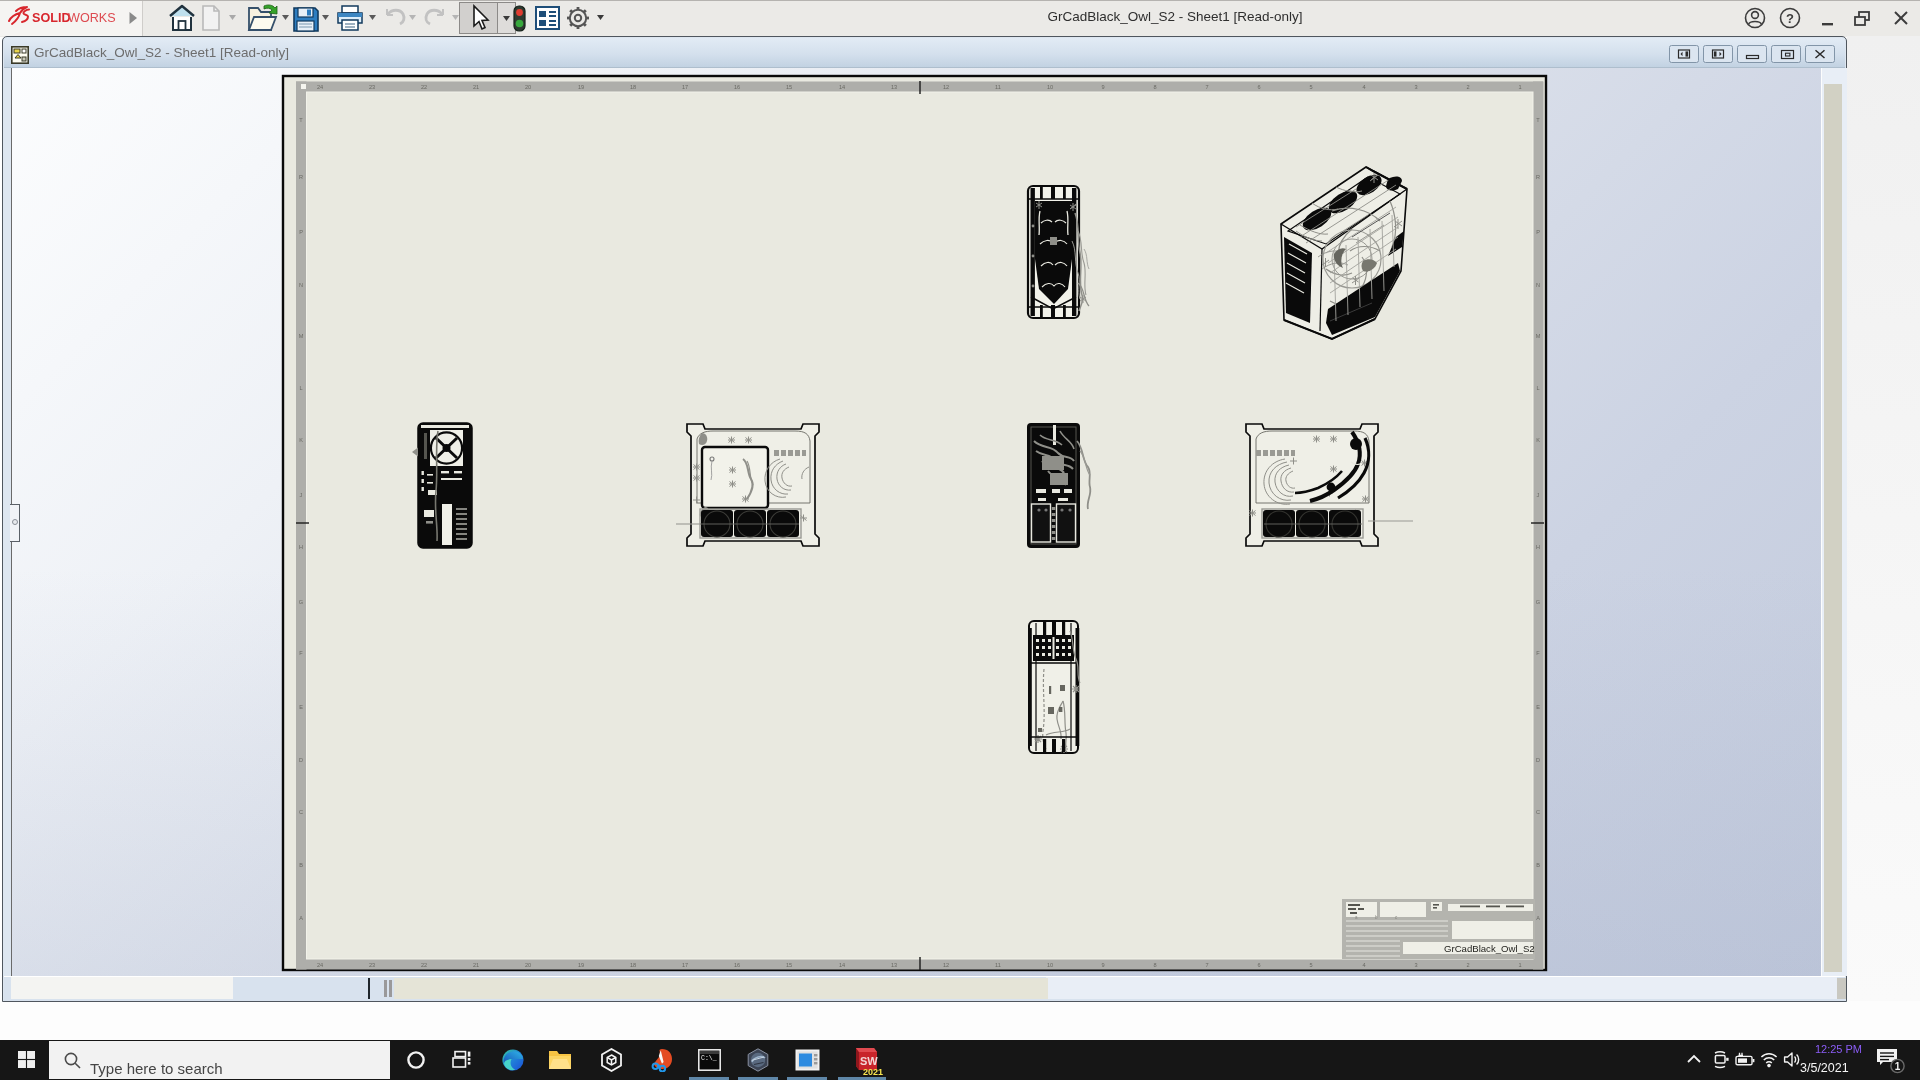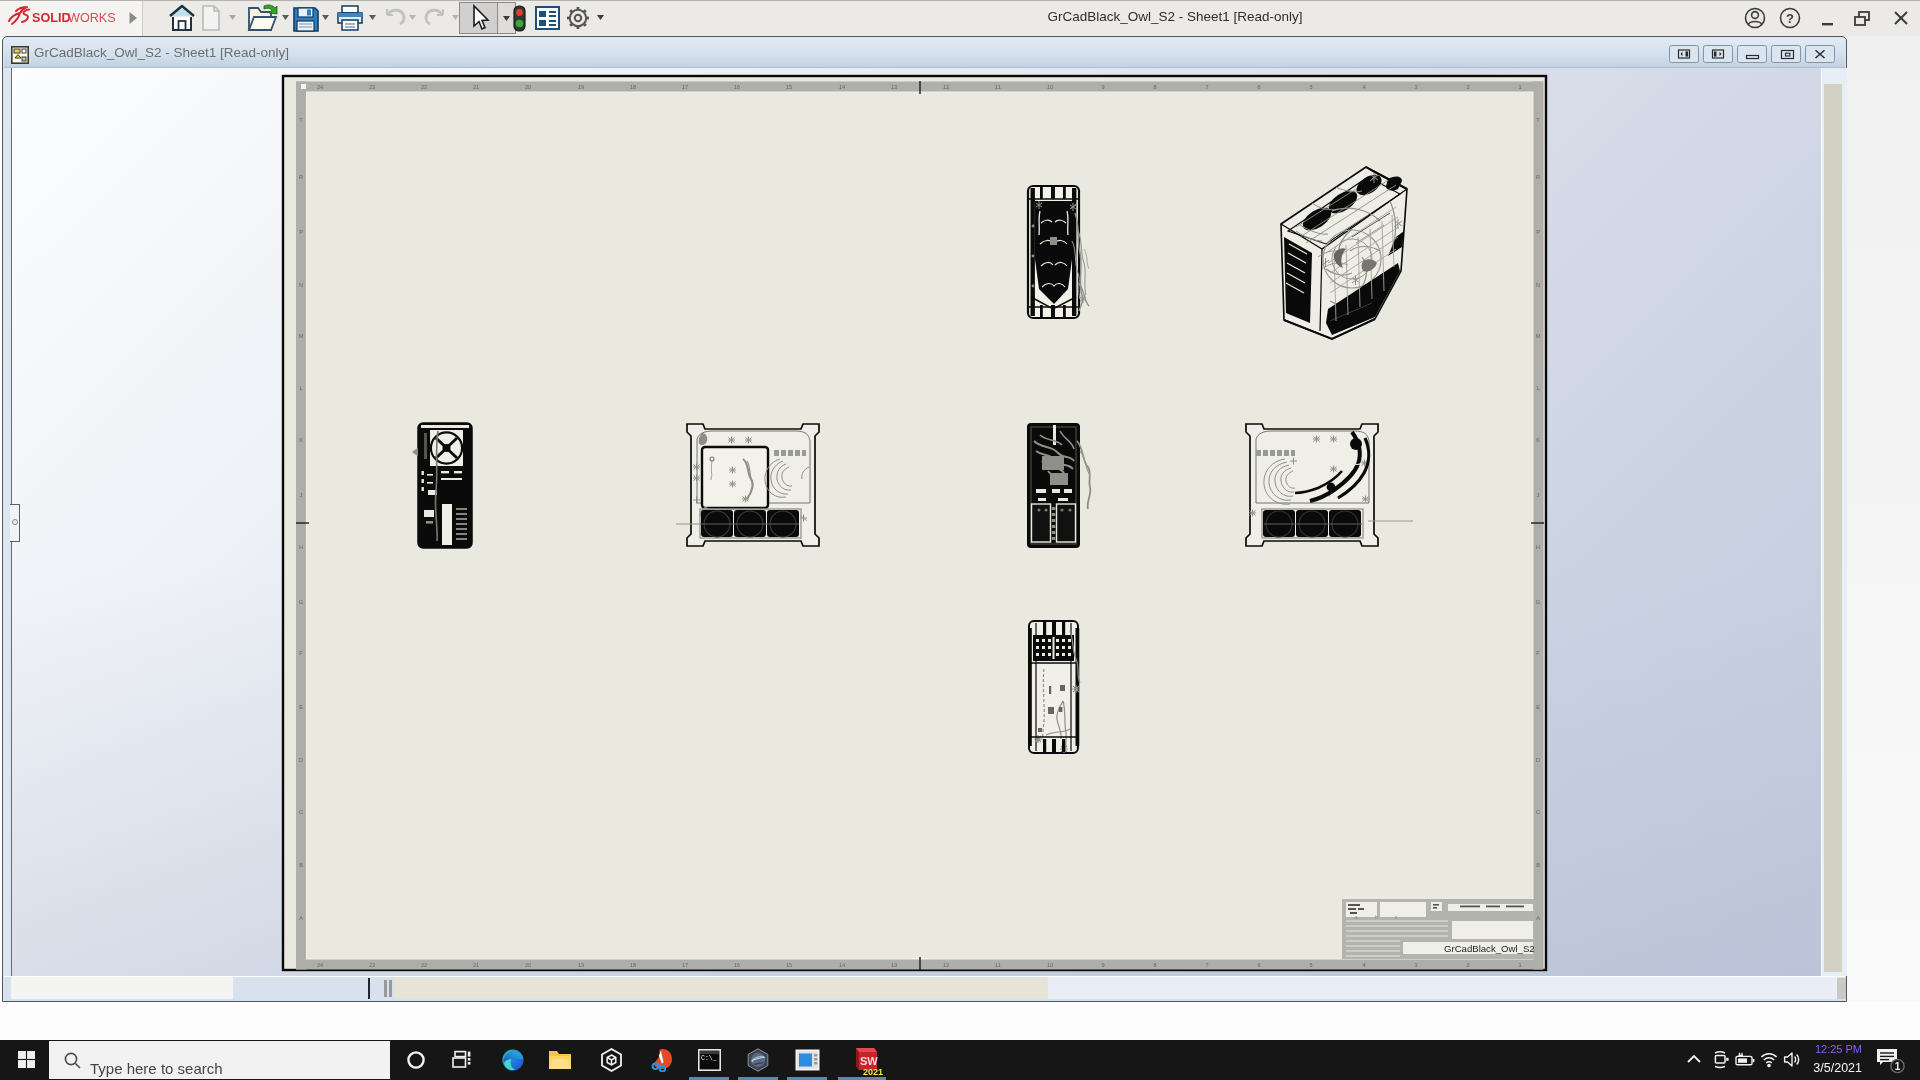--- a/index.html
+++ b/index.html
@@ -801,21 +801,21 @@
   <circle cx="9" cy="14.6" r="1.8" fill="#f2f2f2"></circle>
 </svg>
 
 <svg class="abs" style="left:1783px;top:1051px;" width="19" height="17" viewBox="0 0 19 17">
   <path d="M1.6 6 L4.6 6 L9 2 L9 15 L4.6 11 L1.6 11 Z" fill="none" stroke="#f2f2f2" stroke-width="1.4" stroke-linejoin="round"></path>
   <path d="M11.5 5.5 C13 7 13 10 11.5 11.5" fill="none" stroke="#f2f2f2" stroke-width="1.4"></path>
   <path d="M13.6 3.4 C16.4 6 16.4 11 13.6 13.6" fill="none" stroke="#f2f2f2" stroke-width="1.4"></path>
 </svg>
 
 <div class="abs" style="left:1800px;top:1043px;width:62px;text-align:right;font-size:11px;color:#8b5cf6;">12:25 PM</div>
-<div class="abs" style="left:1800px;top:1061px;width:62px;text-align:right;font-size:12.5px;color:#f5f5f5;">3/5/2021</div>
+<div class="abs" style="left:1800px;top:1061px;width:62px;text-align:left;font-size:12.5px;color:#f5f5f5;">3/5/2021</div>
 
 <svg class="abs" style="left:1876px;top:1048px;" width="30" height="26" viewBox="0 0 30 26">
   <path d="M1 1 L21 1 L21 14 L7 14 L4 17 L4 14 L1 14 Z" fill="#f2f2f2"></path>
   <g stroke="#161616" stroke-width="1.4">
     <line x1="4" y1="5" x2="18" y2="5"></line>
       <line x1="4" y1="8.4" x2="18" y2="8.4"></line>
       <line x1="4" y1="11.6" x2="13" y2="11.6"></line>
   </g>
   <circle cx="21.5" cy="18" r="6.6" fill="#161616" stroke="#6a6a6a" stroke-width="1.4"></circle>
   <text x="21.5" y="21.6" font-size="10" font-weight="bold" fill="#f2f2f2" text-anchor="middle" font-family="Liberation Sans,sans-serif">1</text>

